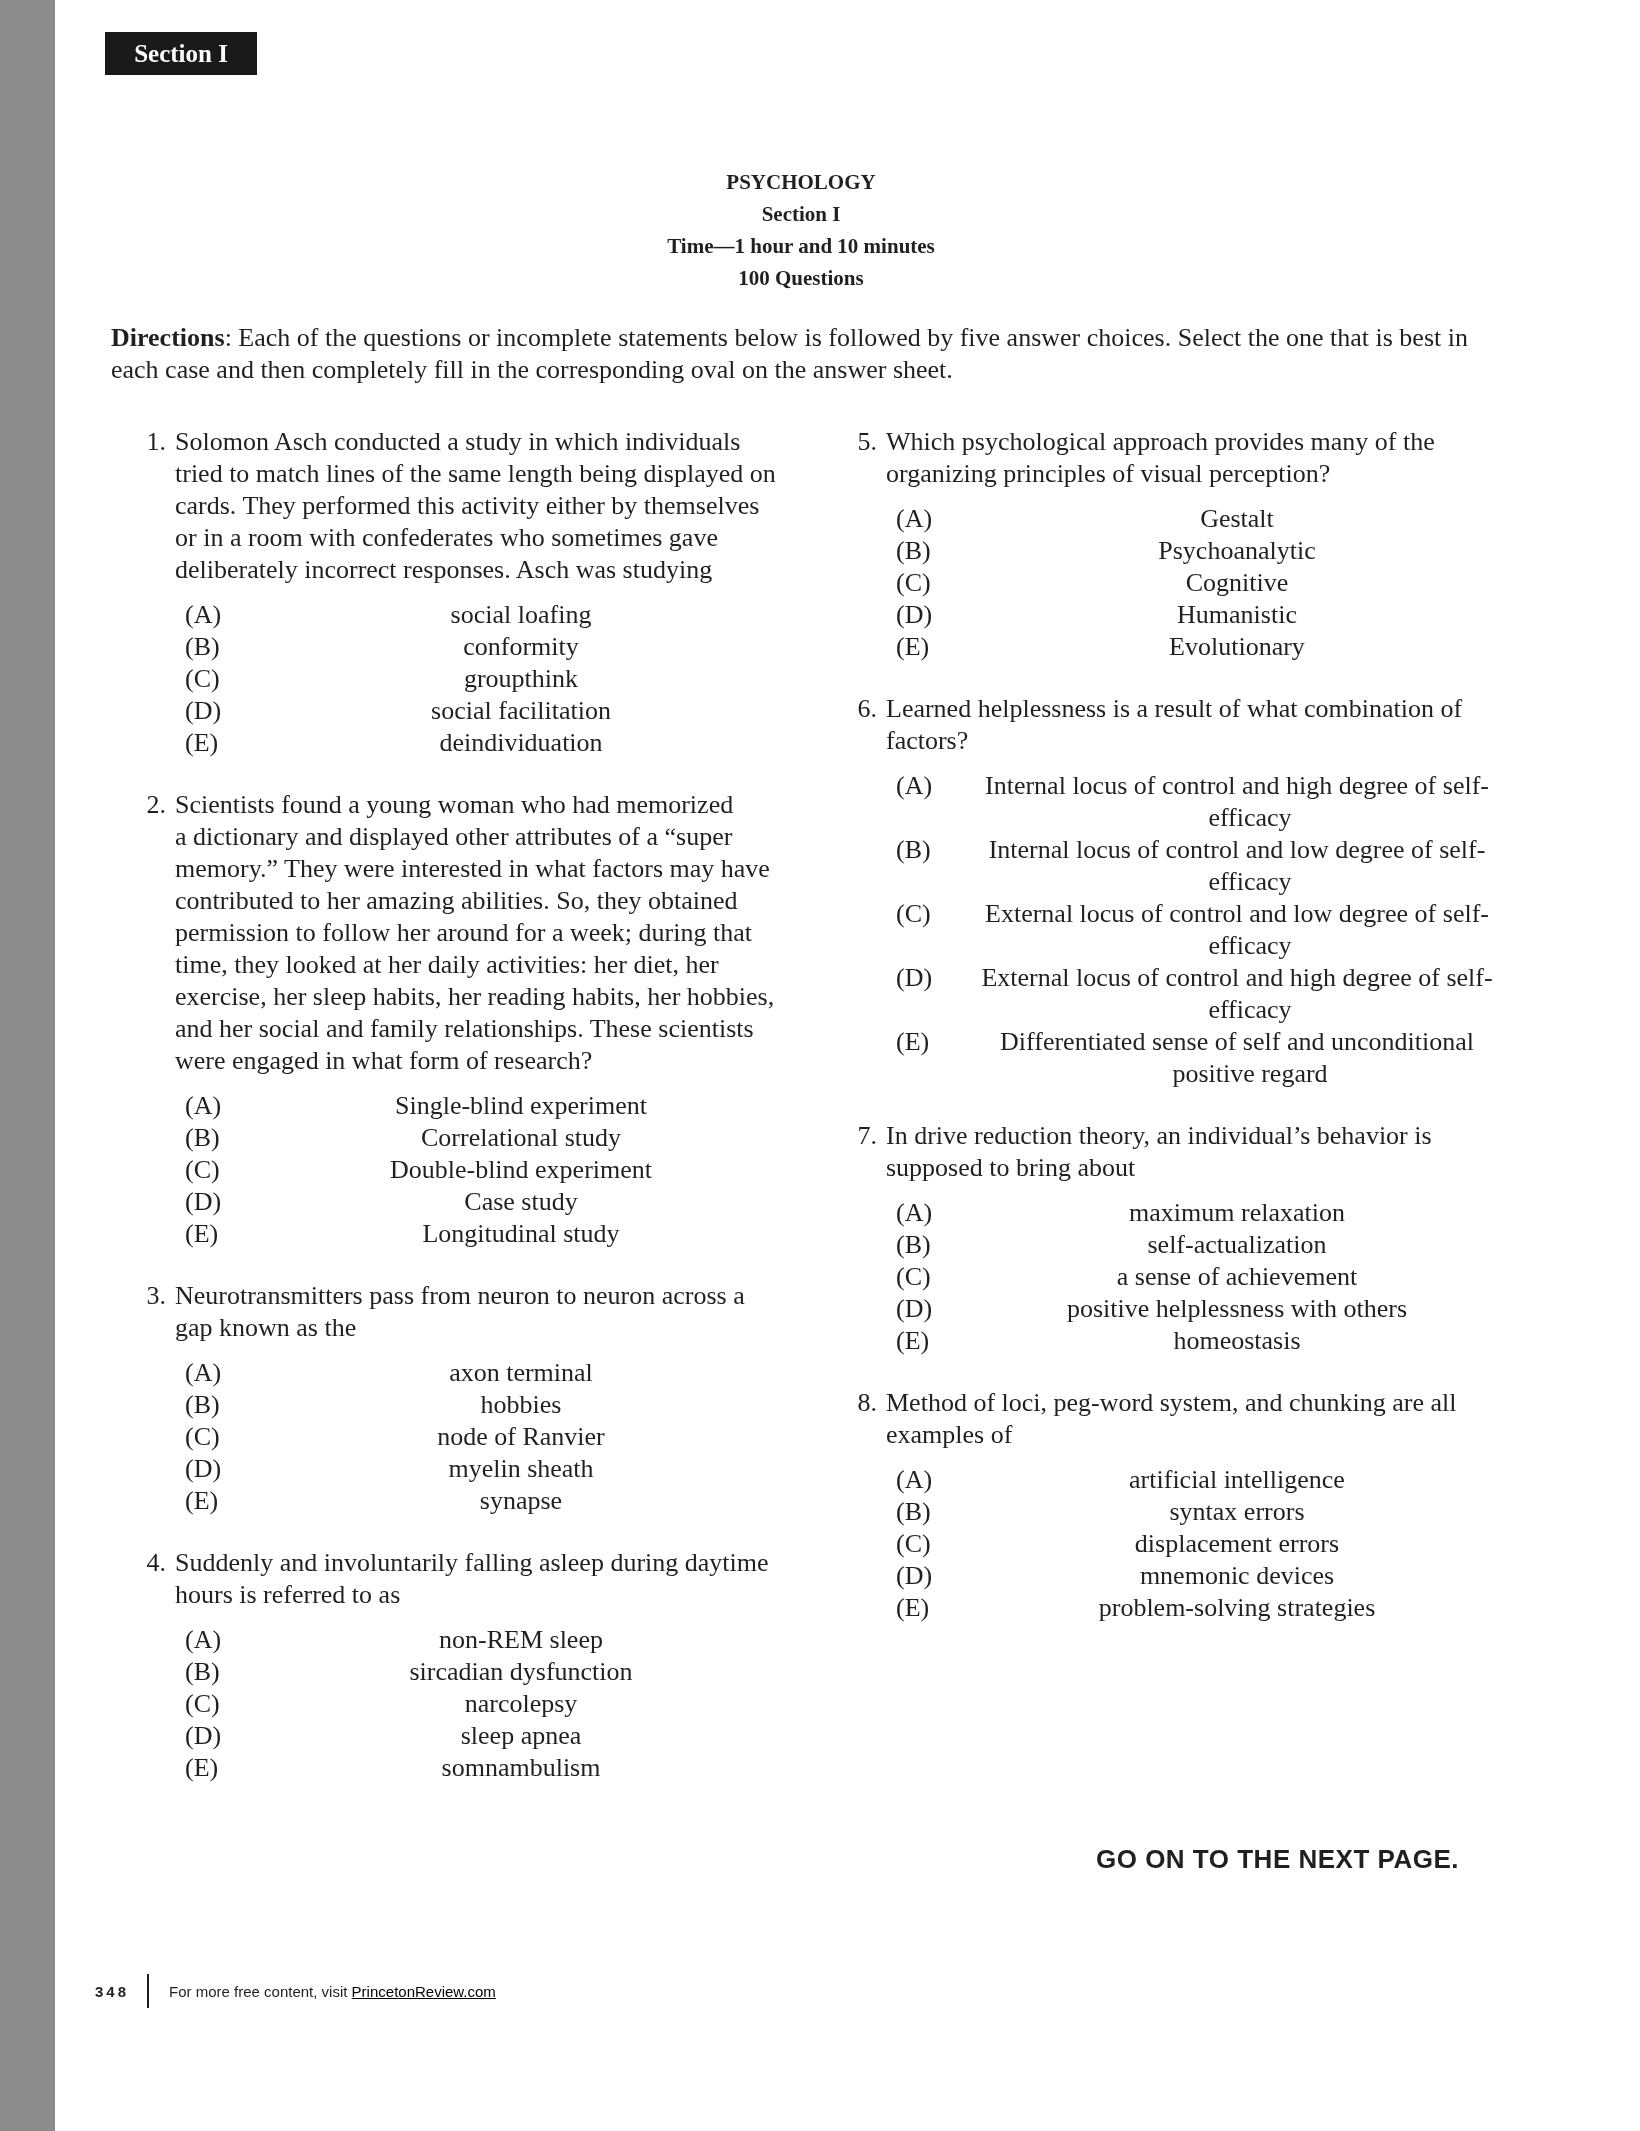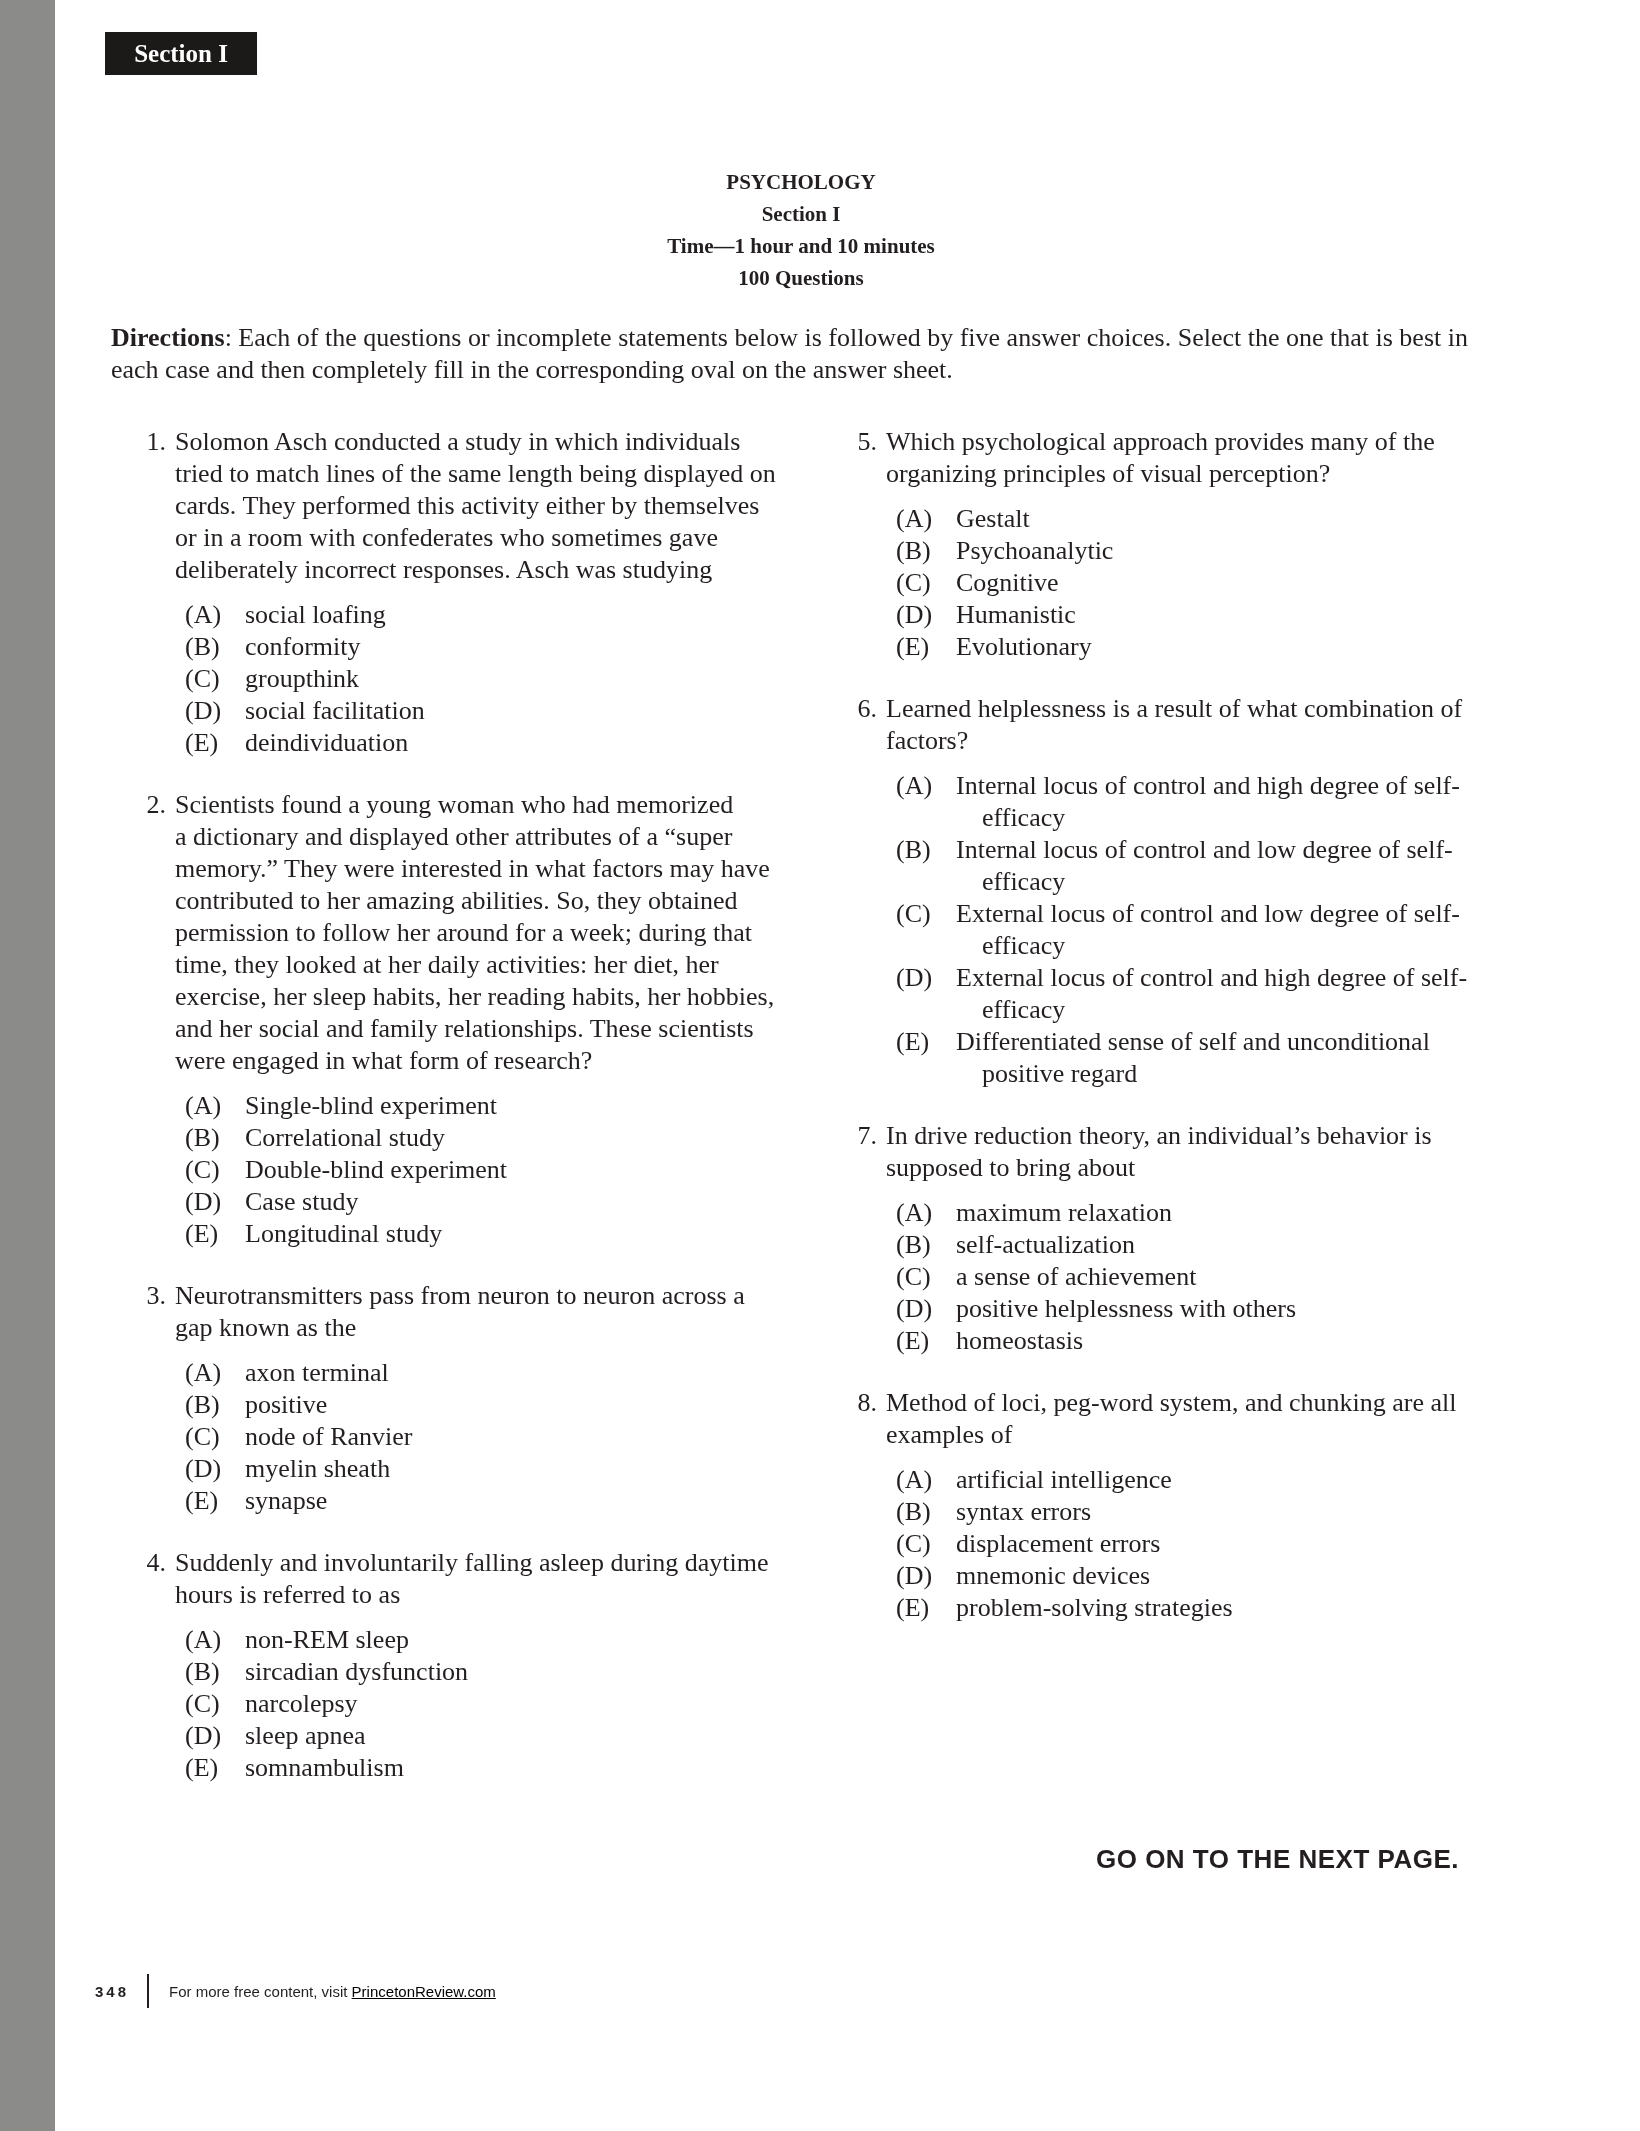--- a/index.html
+++ b/index.html
@@ -16,21 +16,21 @@
   .columns{display:flex;gap:56px;margin-top:40px;margin-left:31px;}
   .col-left{width:655px;flex:0 0 655px;}
   .col-right{width:665px;flex:0 0 665px;}
   .q{display:flex;margin-bottom:30px;font-size:26px;line-height:32px;}
   .qnum{flex:0 0 24px;text-align:right;margin-right:9px;}
   .qbody{flex:1 1 auto;min-width:0;}
   .qtext{white-space:pre-line;}
   .opts{margin-top:13px;}
   .opt{display:flex;margin-left:10px;}
   .optlabel{flex:0 0 46px;}
-  .opttext{flex:1 1 auto;margin-left:14px;white-space:pre-line;padding-left:26px;text-indent:-26px;}
+  .opttext{flex:1 1 auto;margin-left:14px;white-space:pre-line;padding-left:26px;text-indent:-26px;text-align:center;}
   .go-on{position:absolute;top:1844px;right:188px;
         font-family:"Liberation Sans", sans-serif;font-weight:bold;font-size:26px;letter-spacing:.5px;}
   .footer{position:absolute;top:1974px;left:95px;display:flex;align-items:center;
         font-family:"Liberation Sans", sans-serif;font-size:15px;}
   .page-num{font-weight:bold;letter-spacing:3px;}
   .footer-divider{width:2px;height:34px;background:#231f20;margin:0 20px 0 18px;}
   .footer-link{color:#000000;}
 </style>
 </head>
 <body>
@@ -130,21 +130,21 @@
           <div class="qbody">
             <div class="qtext">Neurotransmitters pass from neuron to neuron across a
 gap known as the</div>
             <div class="opts">
               <div class="opt">
                   <div class="optlabel">(A)</div>
                   <div class="opttext">axon terminal</div>
                 </div>
               <div class="opt">
                   <div class="optlabel">(B)</div>
-                  <div class="opttext">positive</div>
+                  <div class="opttext">hobbies</div>
                 </div>
               <div class="opt">
                   <div class="optlabel">(C)</div>
                   <div class="opttext">node of Ranvier</div>
                 </div>
               <div class="opt">
                   <div class="optlabel">(D)</div>
                   <div class="opttext">myelin sheath</div>
                 </div>
               <div class="opt">

